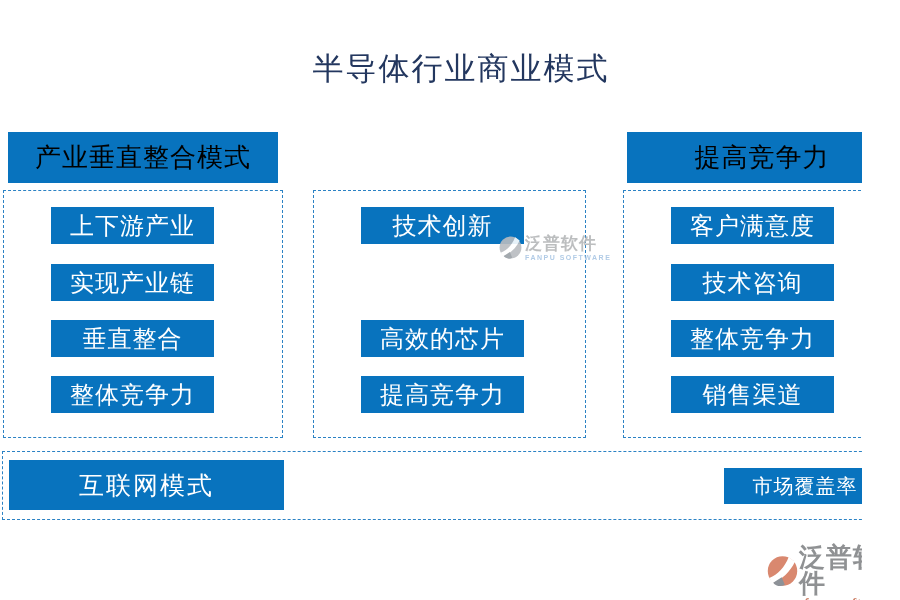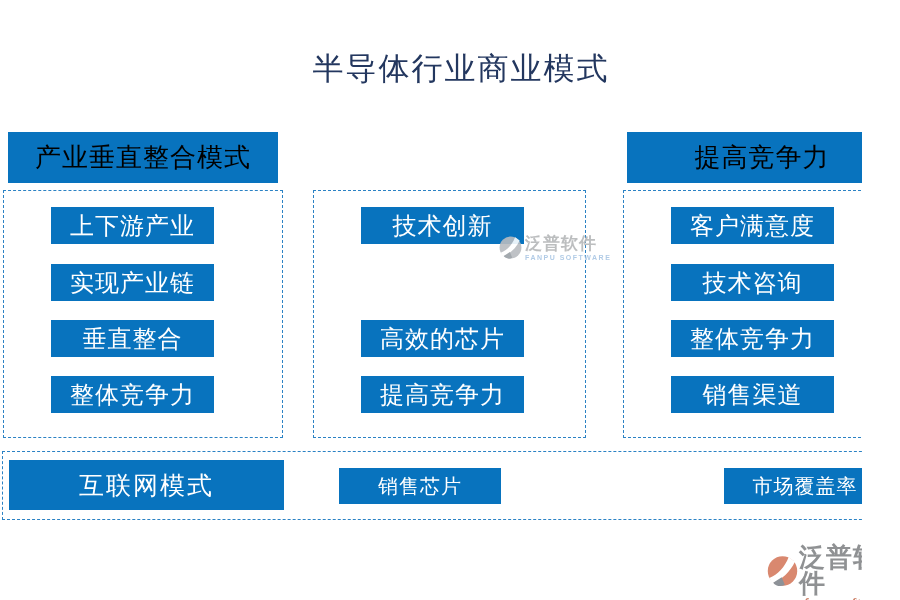--- a/index.html
+++ b/index.html
@@ -92,21 +92,20 @@
 
   <div class="col-panel" style="left:623px;width:273px">
     <div class="item" style="top:16px">客户满意度</div>
     <div class="item" style="top:73px">技术咨询</div>
     <div class="item" style="top:129px">整体竞争力</div>
     <div class="item" style="top:185px">销售渠道</div>
   </div>
 
   <div class="bottom-panel">
     <div class="net-header">互联网模式</div>
-    <div class="bot-item" style="left:336px">销售芯片</div>
     <div class="bot-item" style="left:721px">市场覆盖率</div>
   </div>
 
   <div class="wm">
     <svg class="mark" viewBox="0 0 40 42">
       <circle cx="20" cy="21" r="19" fill="#b9bcc0"></circle>
       <path d="M3 30 C14 26 23 16 28 3 L36 9 C30 22 19 32 7 37 Z" fill="#ffffff"></path>
       <path d="M8 36 L19 29 L23 39 C17 42 11 40 8 36 Z" fill="#9aa0a6"></path>
     </svg>
     <div class="wm-texts">

